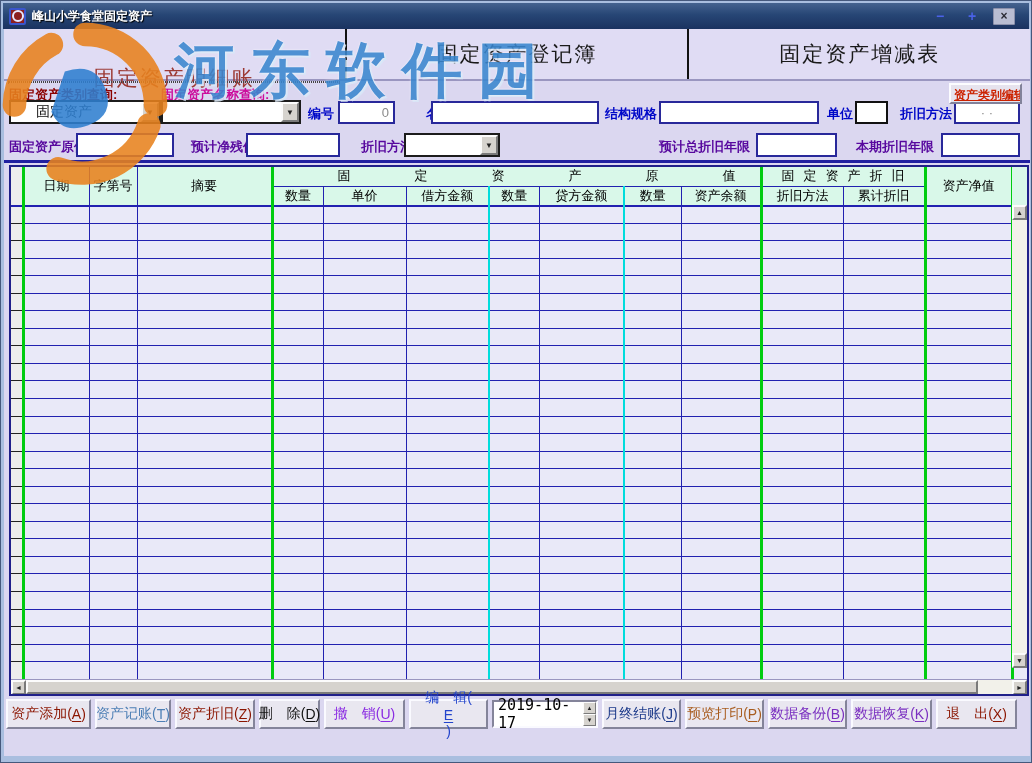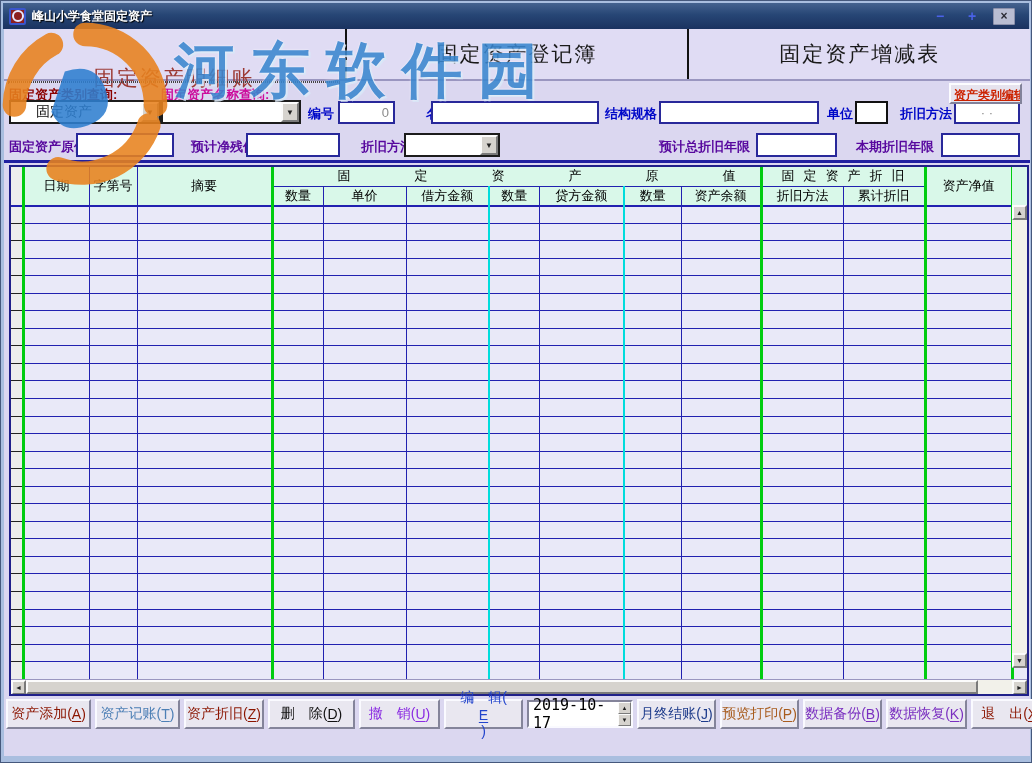--- a/index.html
+++ b/index.html
@@ -664,31 +664,31 @@
       </div>
     </div>
 
     <div class="toolbar">
       <div id="tb-left" style="display:flex; gap:4px;">
           <div class="tb-btn" style="color: rgb(139, 21, 0); width: 85px;">
             <span>资产添加(</span>
             <u>A</u>
             <span>)</span>
           </div>
-          <div class="tb-btn" style="color: rgb(77, 127, 181); width: 85px; text-align: center;">
+          <div class="tb-btn" style="color: rgb(77, 127, 181); width: 76px; text-align: center;">
             <span>资产记账(</span>
             <u>T</u>
             <span>)</span>
           </div>
           <div class="tb-btn" style="color: rgb(139, 21, 0); width: 80px;">
             <span>资产折旧(</span>
             <u>Z</u>
             <span>)</span>
           </div>
-          <div class="tb-btn" style="color: rgb(17, 17, 17); width: 87px;">
+          <div class="tb-btn" style="color: rgb(17, 17, 17); width: 61px;">
             <span>删　除(</span>
             <u>D</u>
             <span>)</span>
           </div>
           <div class="tb-btn" style="color: rgb(138, 43, 226); width: 81px;">
             <span>撤　销(</span>
             <u>U</u>
             <span>)</span>
           </div>
           <div class="tb-btn" style="color: rgb(34, 68, 204); width: 79px; flex-direction: column;">

